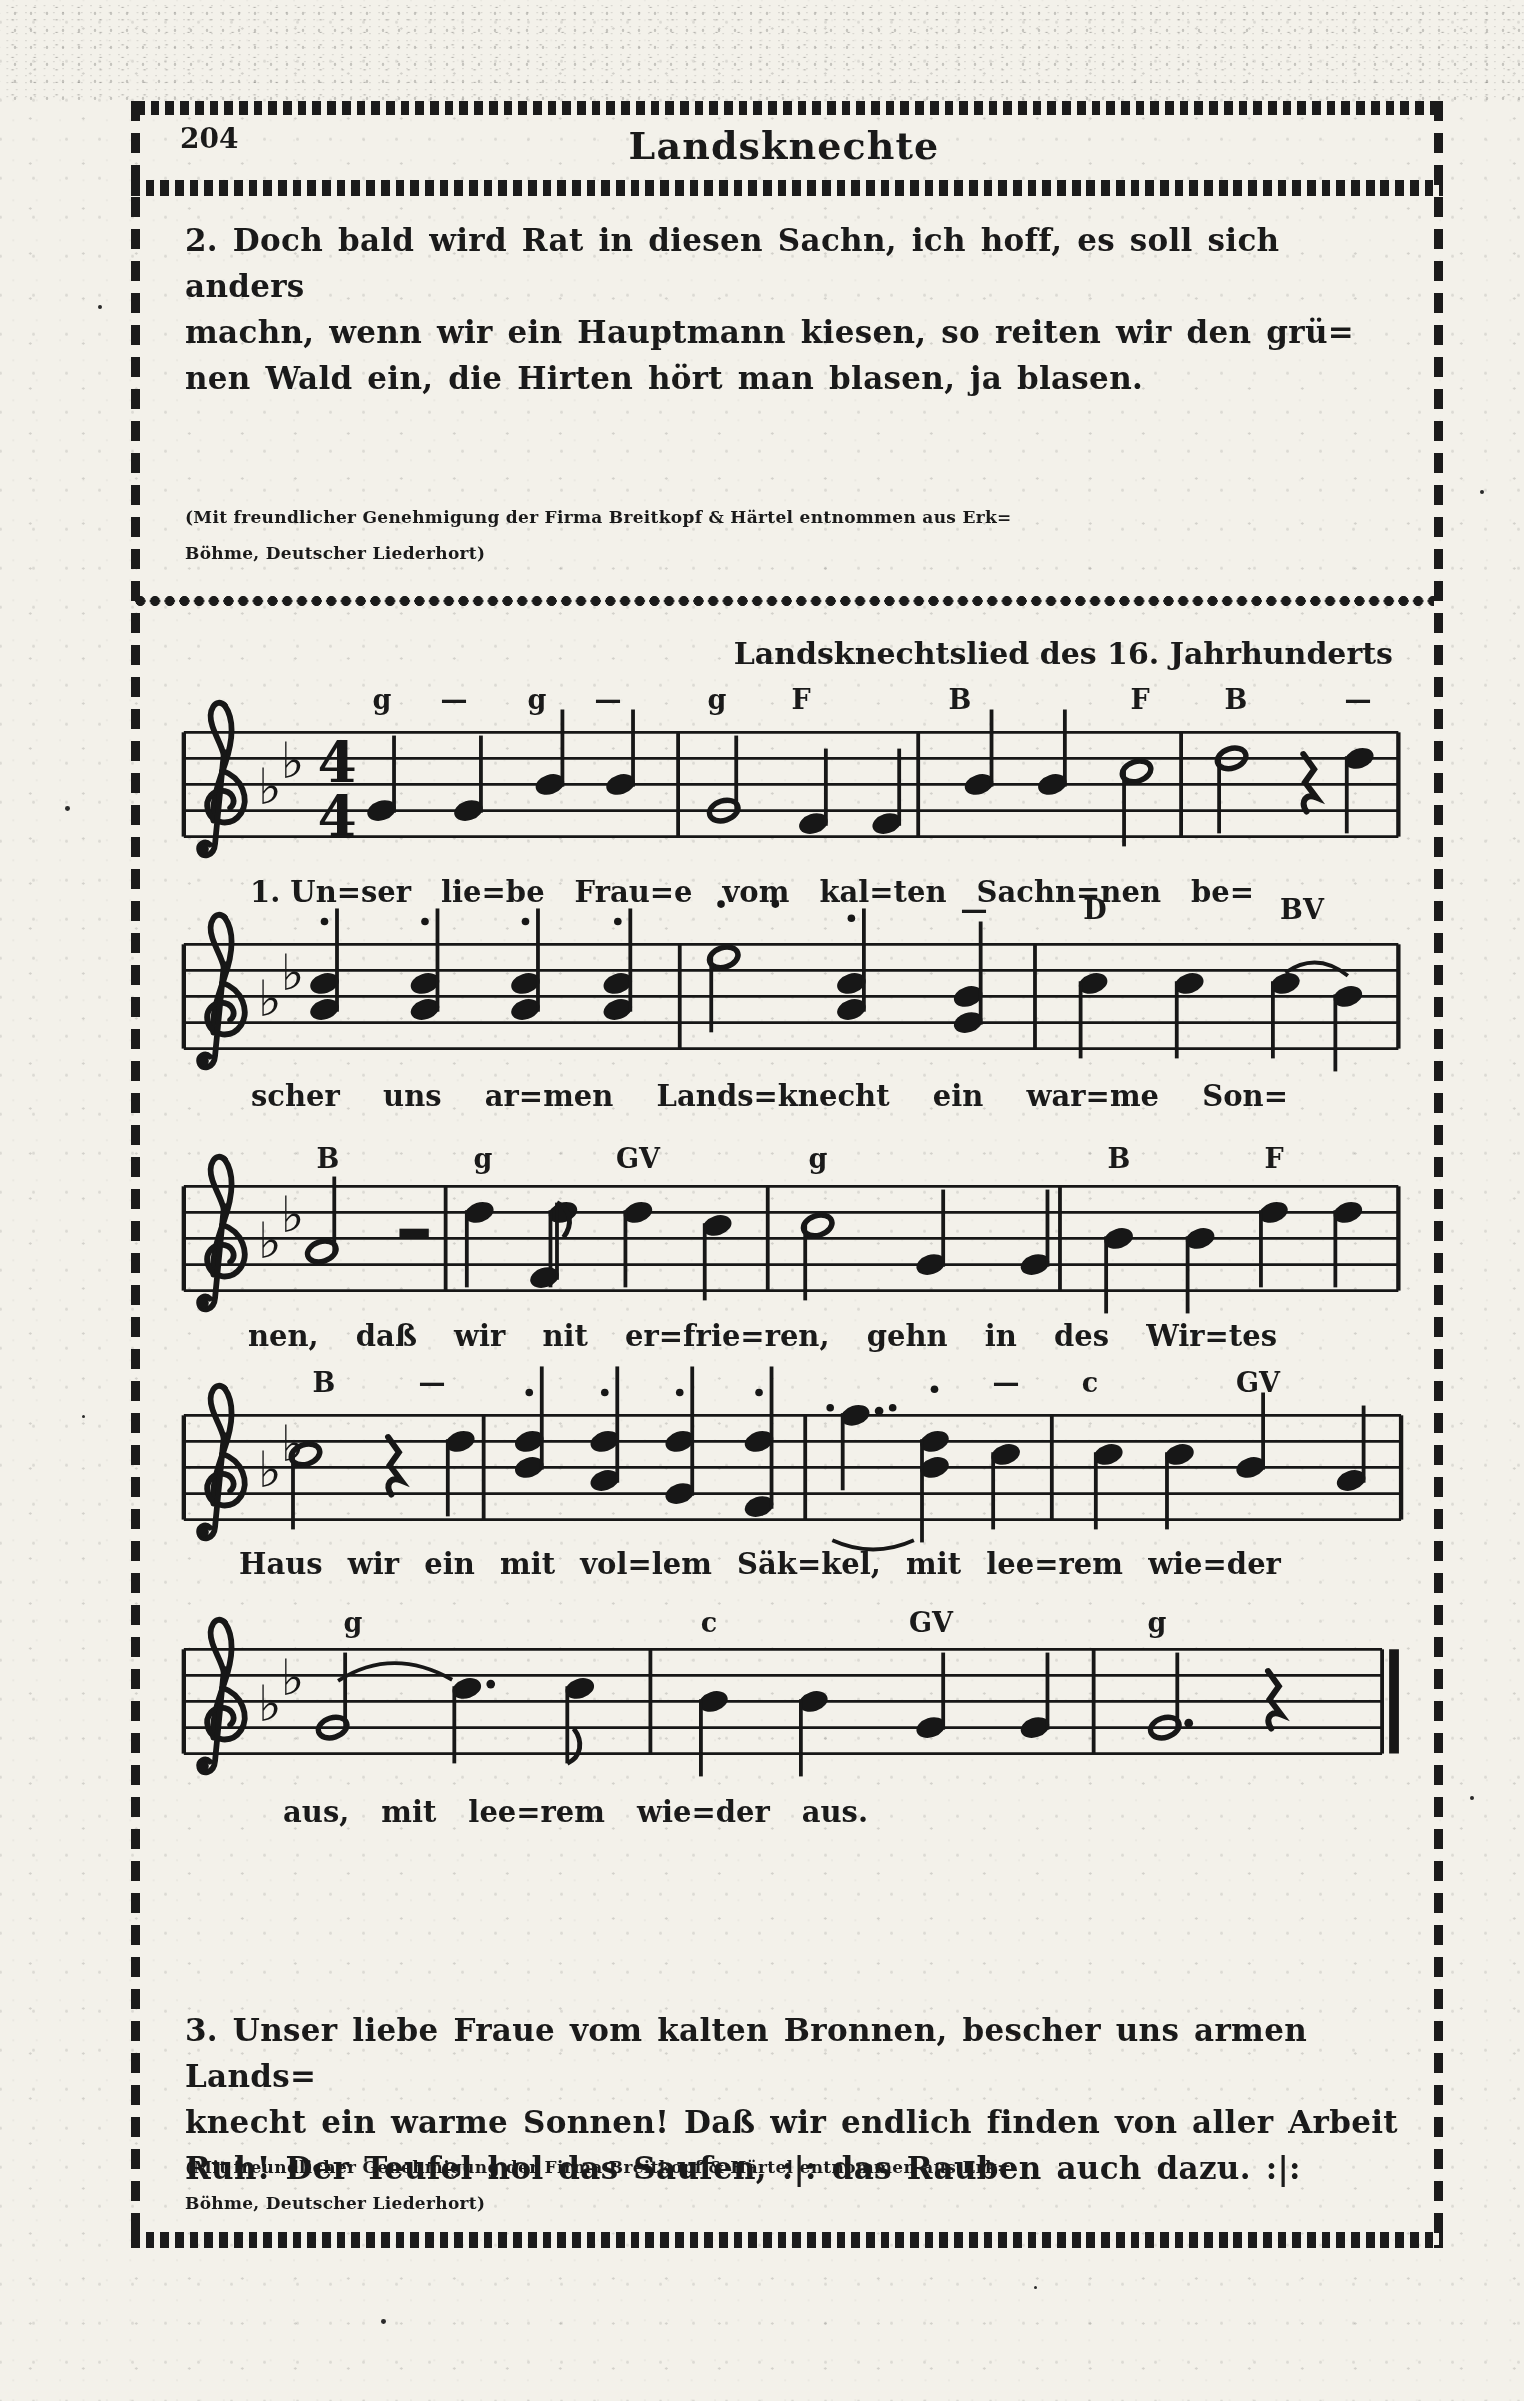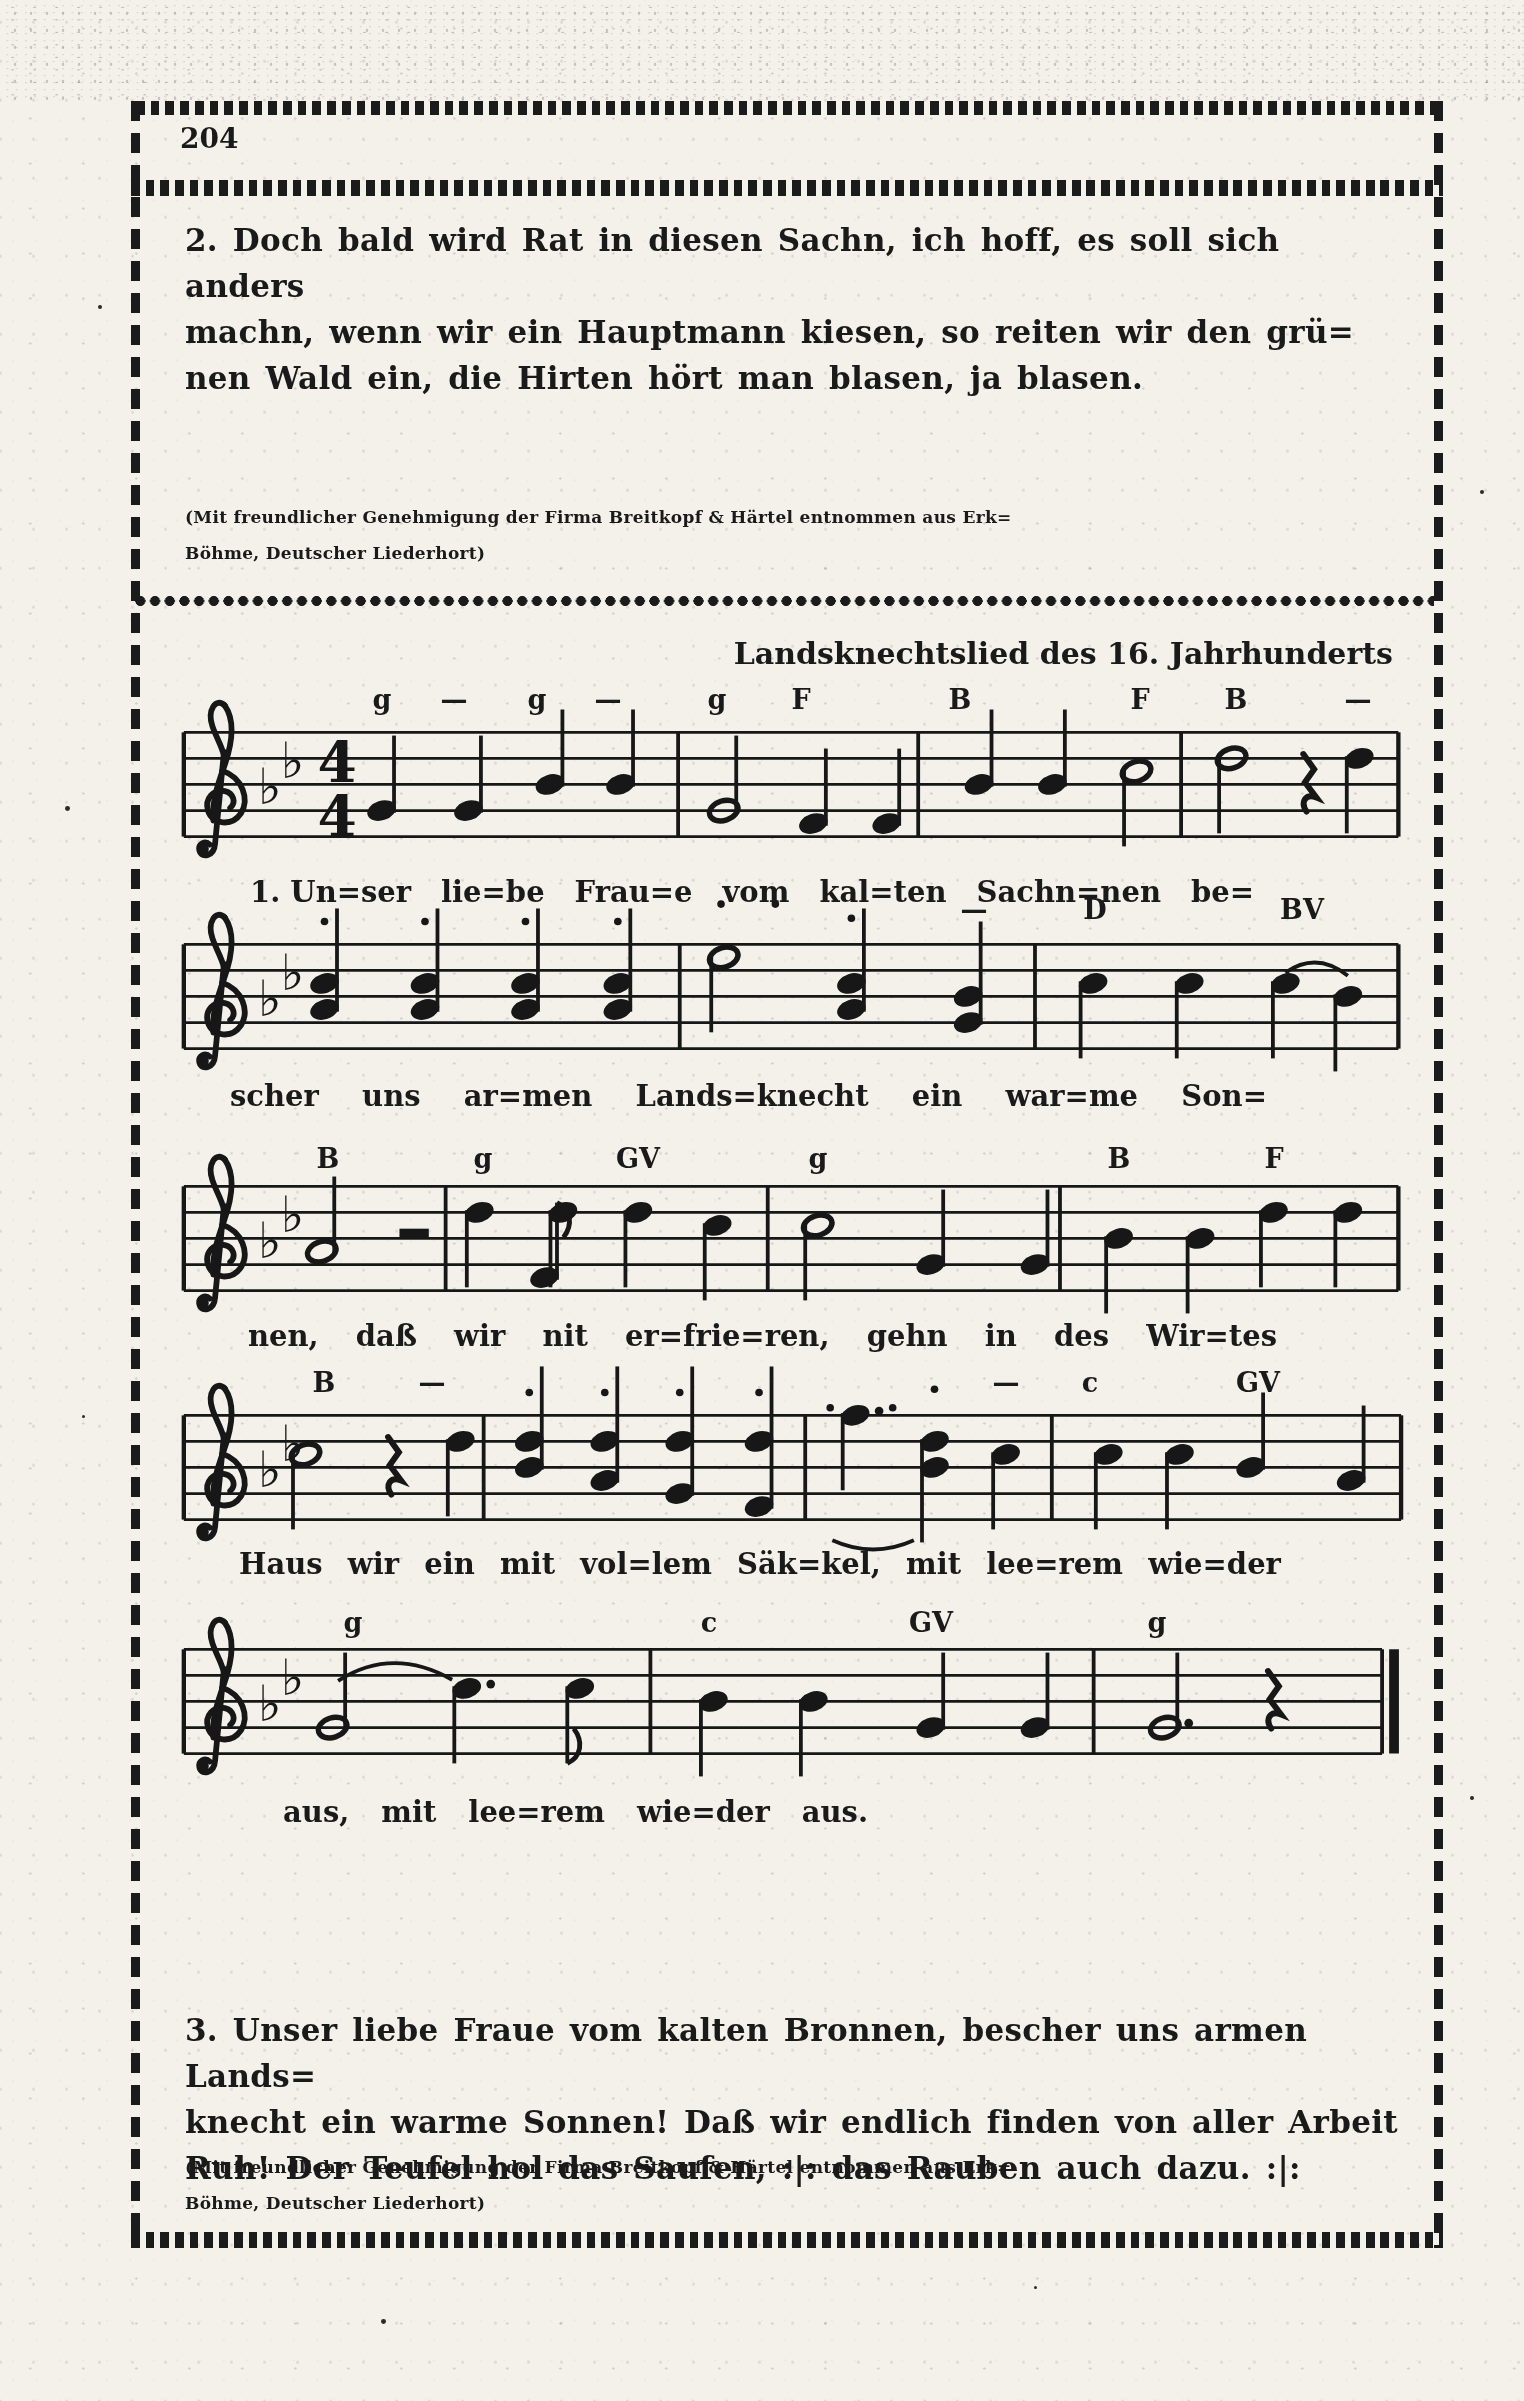--- a/index.html
+++ b/index.html
@@ -86,20 +86,21 @@
   <div class="speck" style="left:1034px;top:2286px;width:3.3px;height:3.3px"></div>
 
   <div class="hdash" style="left:136px;top:101px;width:1306px;height:14px"></div>
   <div class="vdash" style="left:131px;top:101px;height:2147px"></div>
   <div class="vdash" style="left:1434px;top:101px;height:2147px"></div>
   <div class="hdash" style="left:131px;top:2232px;width:1312px;height:16.3px"></div>
   <div class="hdash" style="left:131px;top:180px;width:1312px;height:16.3px"></div>
   <div class="dotrule" style="left:133px;top:593px;width:1301px"></div>
 
   <div class="pagenum">204</div>
+  <div class="htitle">Landsknechte</div>
 
   <div class="para" style="top:217px">2. Doch bald wird Rat in diesen Sachn, ich hoff, es soll sich anders
 machn, wenn wir ein Hauptmann kiesen, so reiten wir den grü=
 nen Wald ein, die Hirten hört man blasen, ja blasen.</div>
   <div class="credit" style="top:499px">(Mit freundlicher Genehmigung der Firma Breitkopf &amp; Härtel entnommen aus Erk=
 Böhme, Deutscher Liederhort)</div>
 
   <div class="caption">Landsknechtslied des 16. Jahrhunderts</div>
 
   <div id="music">
@@ -214,21 +215,21 @@
         <line x1="2156" y1="192" x2="2156" y2="334" stroke="#171717" stroke-width="7"></line>
         <circle cx="295" cy="58" r="7" fill="#171717"></circle>
         <circle cx="480" cy="58" r="7" fill="#171717"></circle>
         <circle cx="665" cy="58" r="7" fill="#171717"></circle>
         <circle cx="835" cy="58" r="7" fill="#171717"></circle>
         <circle cx="1025" cy="26" r="7" fill="#171717"></circle>
         <circle cx="1125" cy="26" r="7" fill="#171717"></circle>
         <circle cx="1265" cy="52" r="7" fill="#171717"></circle>
         <path d="M 2064 152 Q 2122 112 2179 158" fill="none" stroke="#171717" stroke-width="7"></path>
       </svg>
-      <div class="lyrics" style="left: 230px; top: 1079px; width: 1037px; text-align: right;">
+      <div class="lyrics" style="left: 251px; top: 1079px; width: 1037px; text-align: right;">
         <span>scher</span>
         <span>uns</span>
         <span>ar=men</span>
         <span>Lands=knecht</span>
         <span>ein</span>
         <span>war=me</span>
         <span>Son=</span>
       </div>
       <div class="chordrow" style="top: 1143px;">
         <span style="left: 165px;">B</span>

